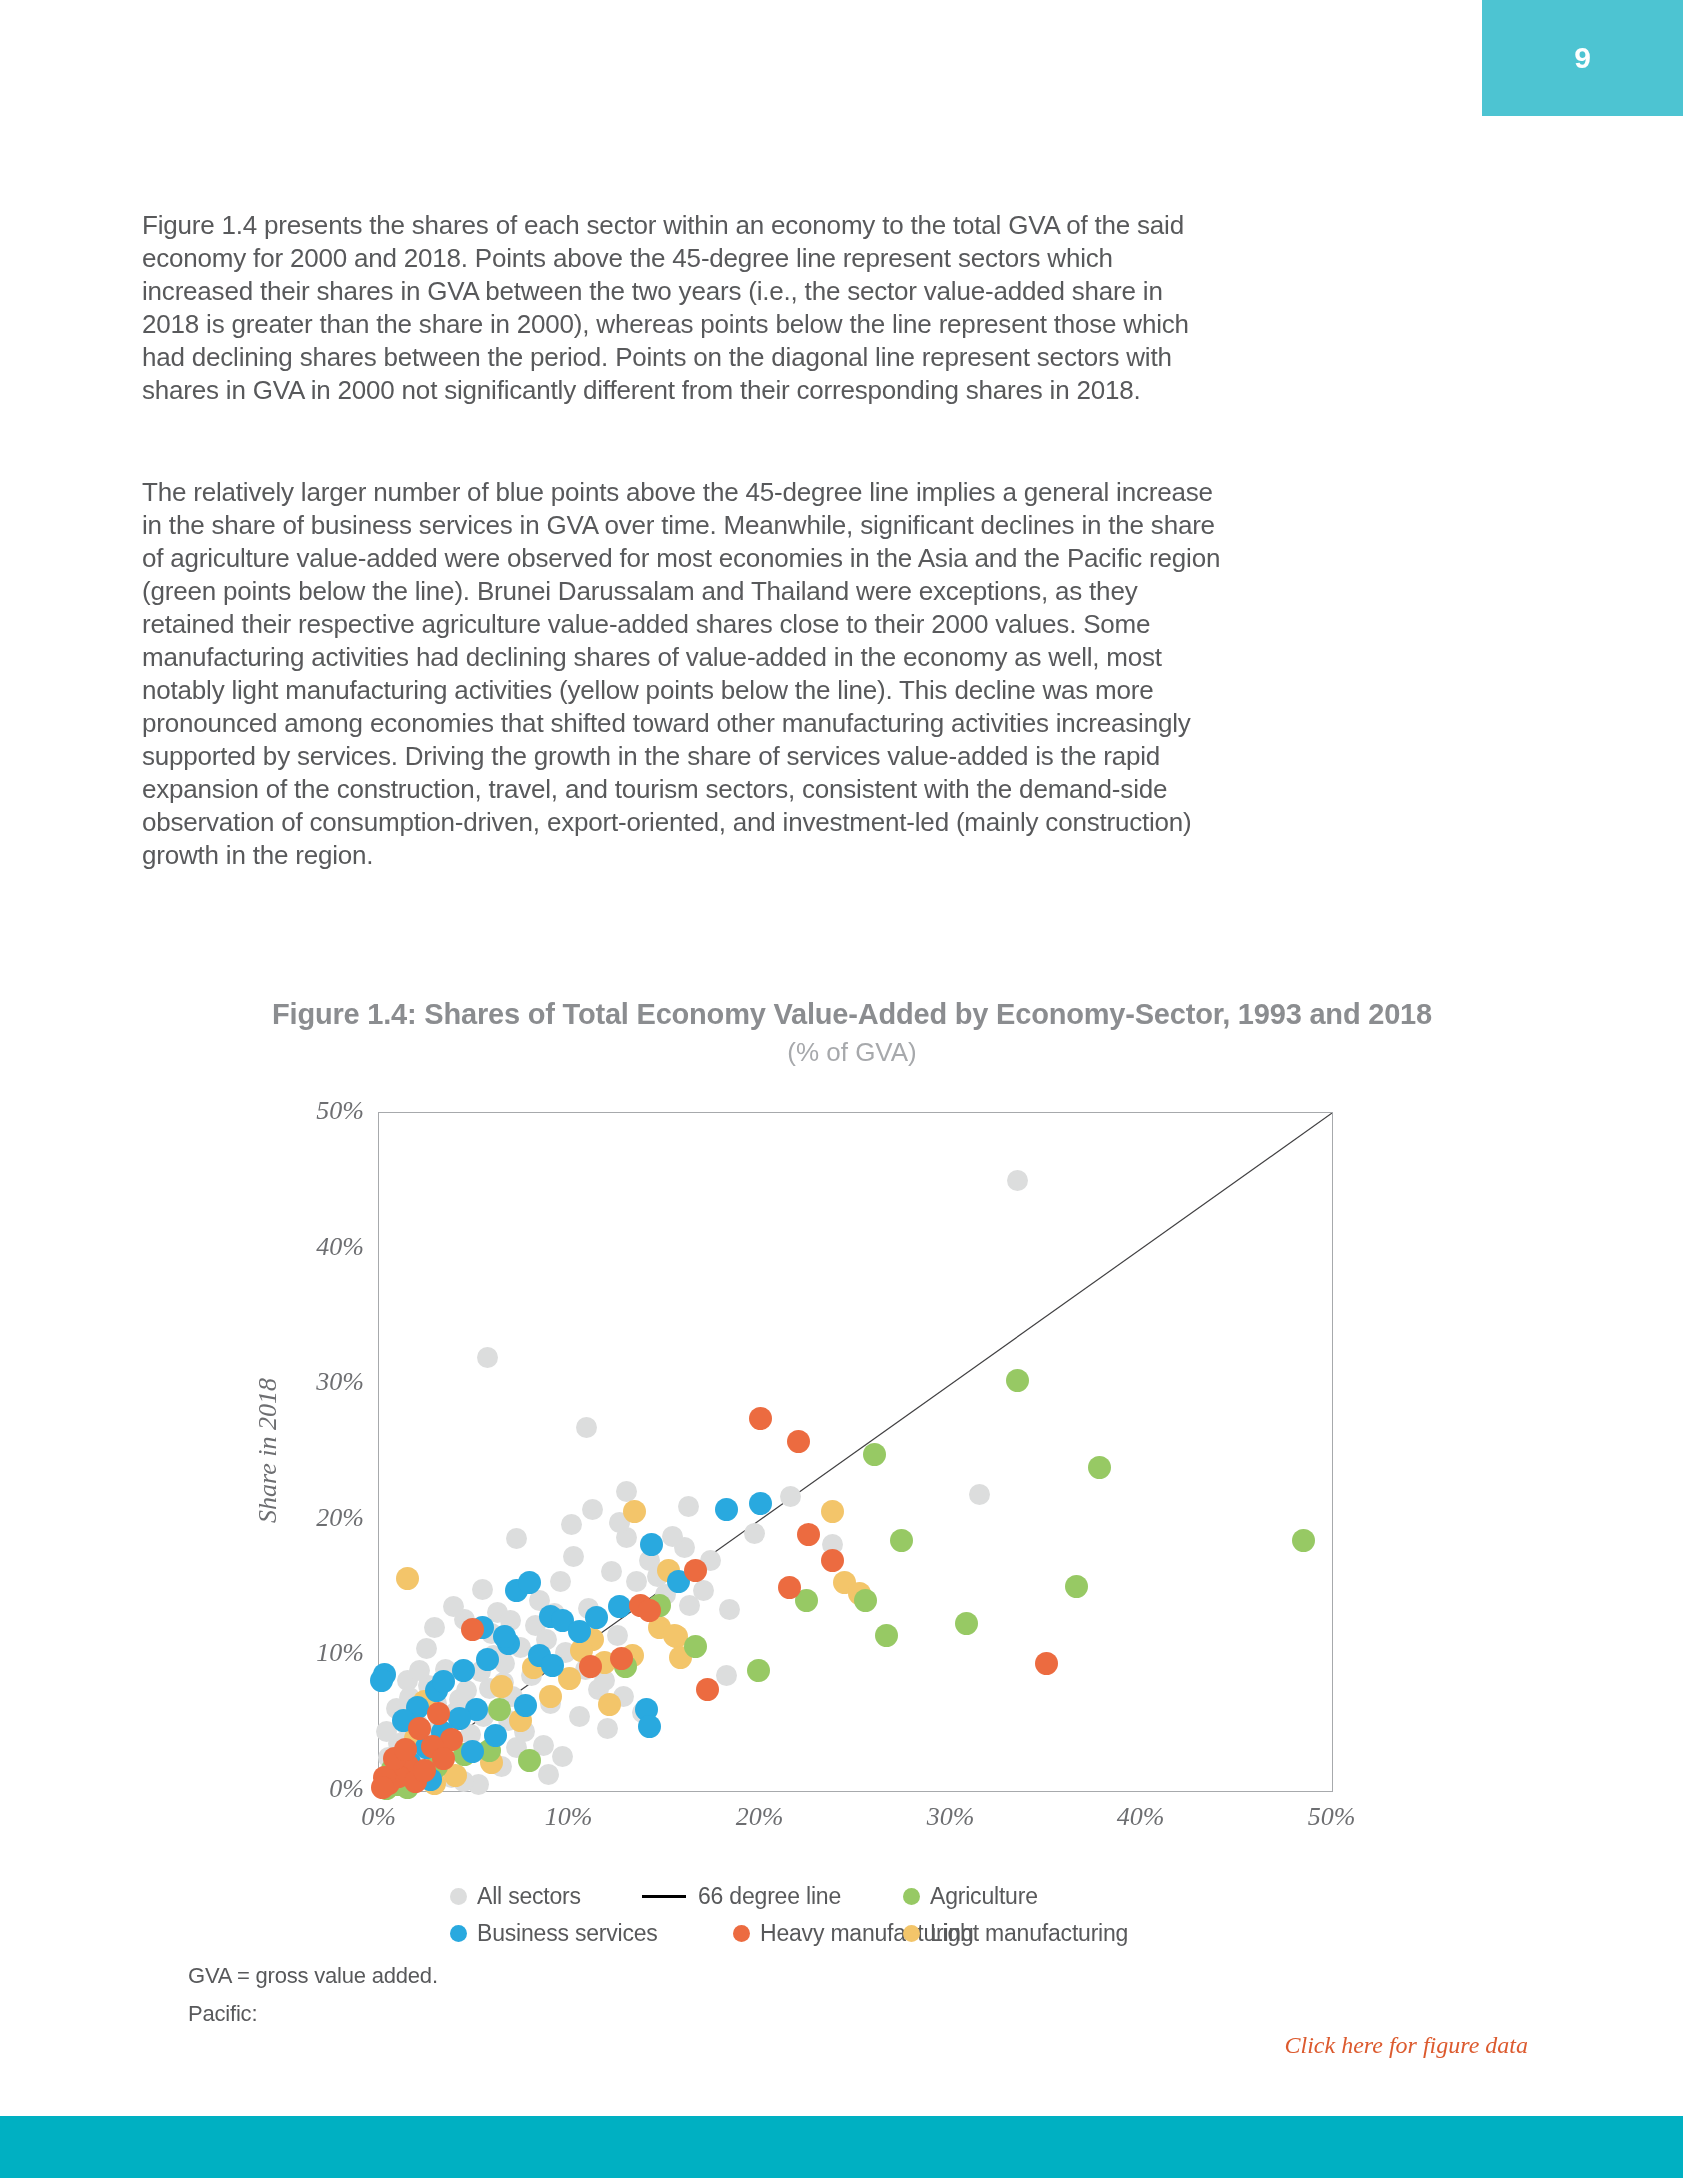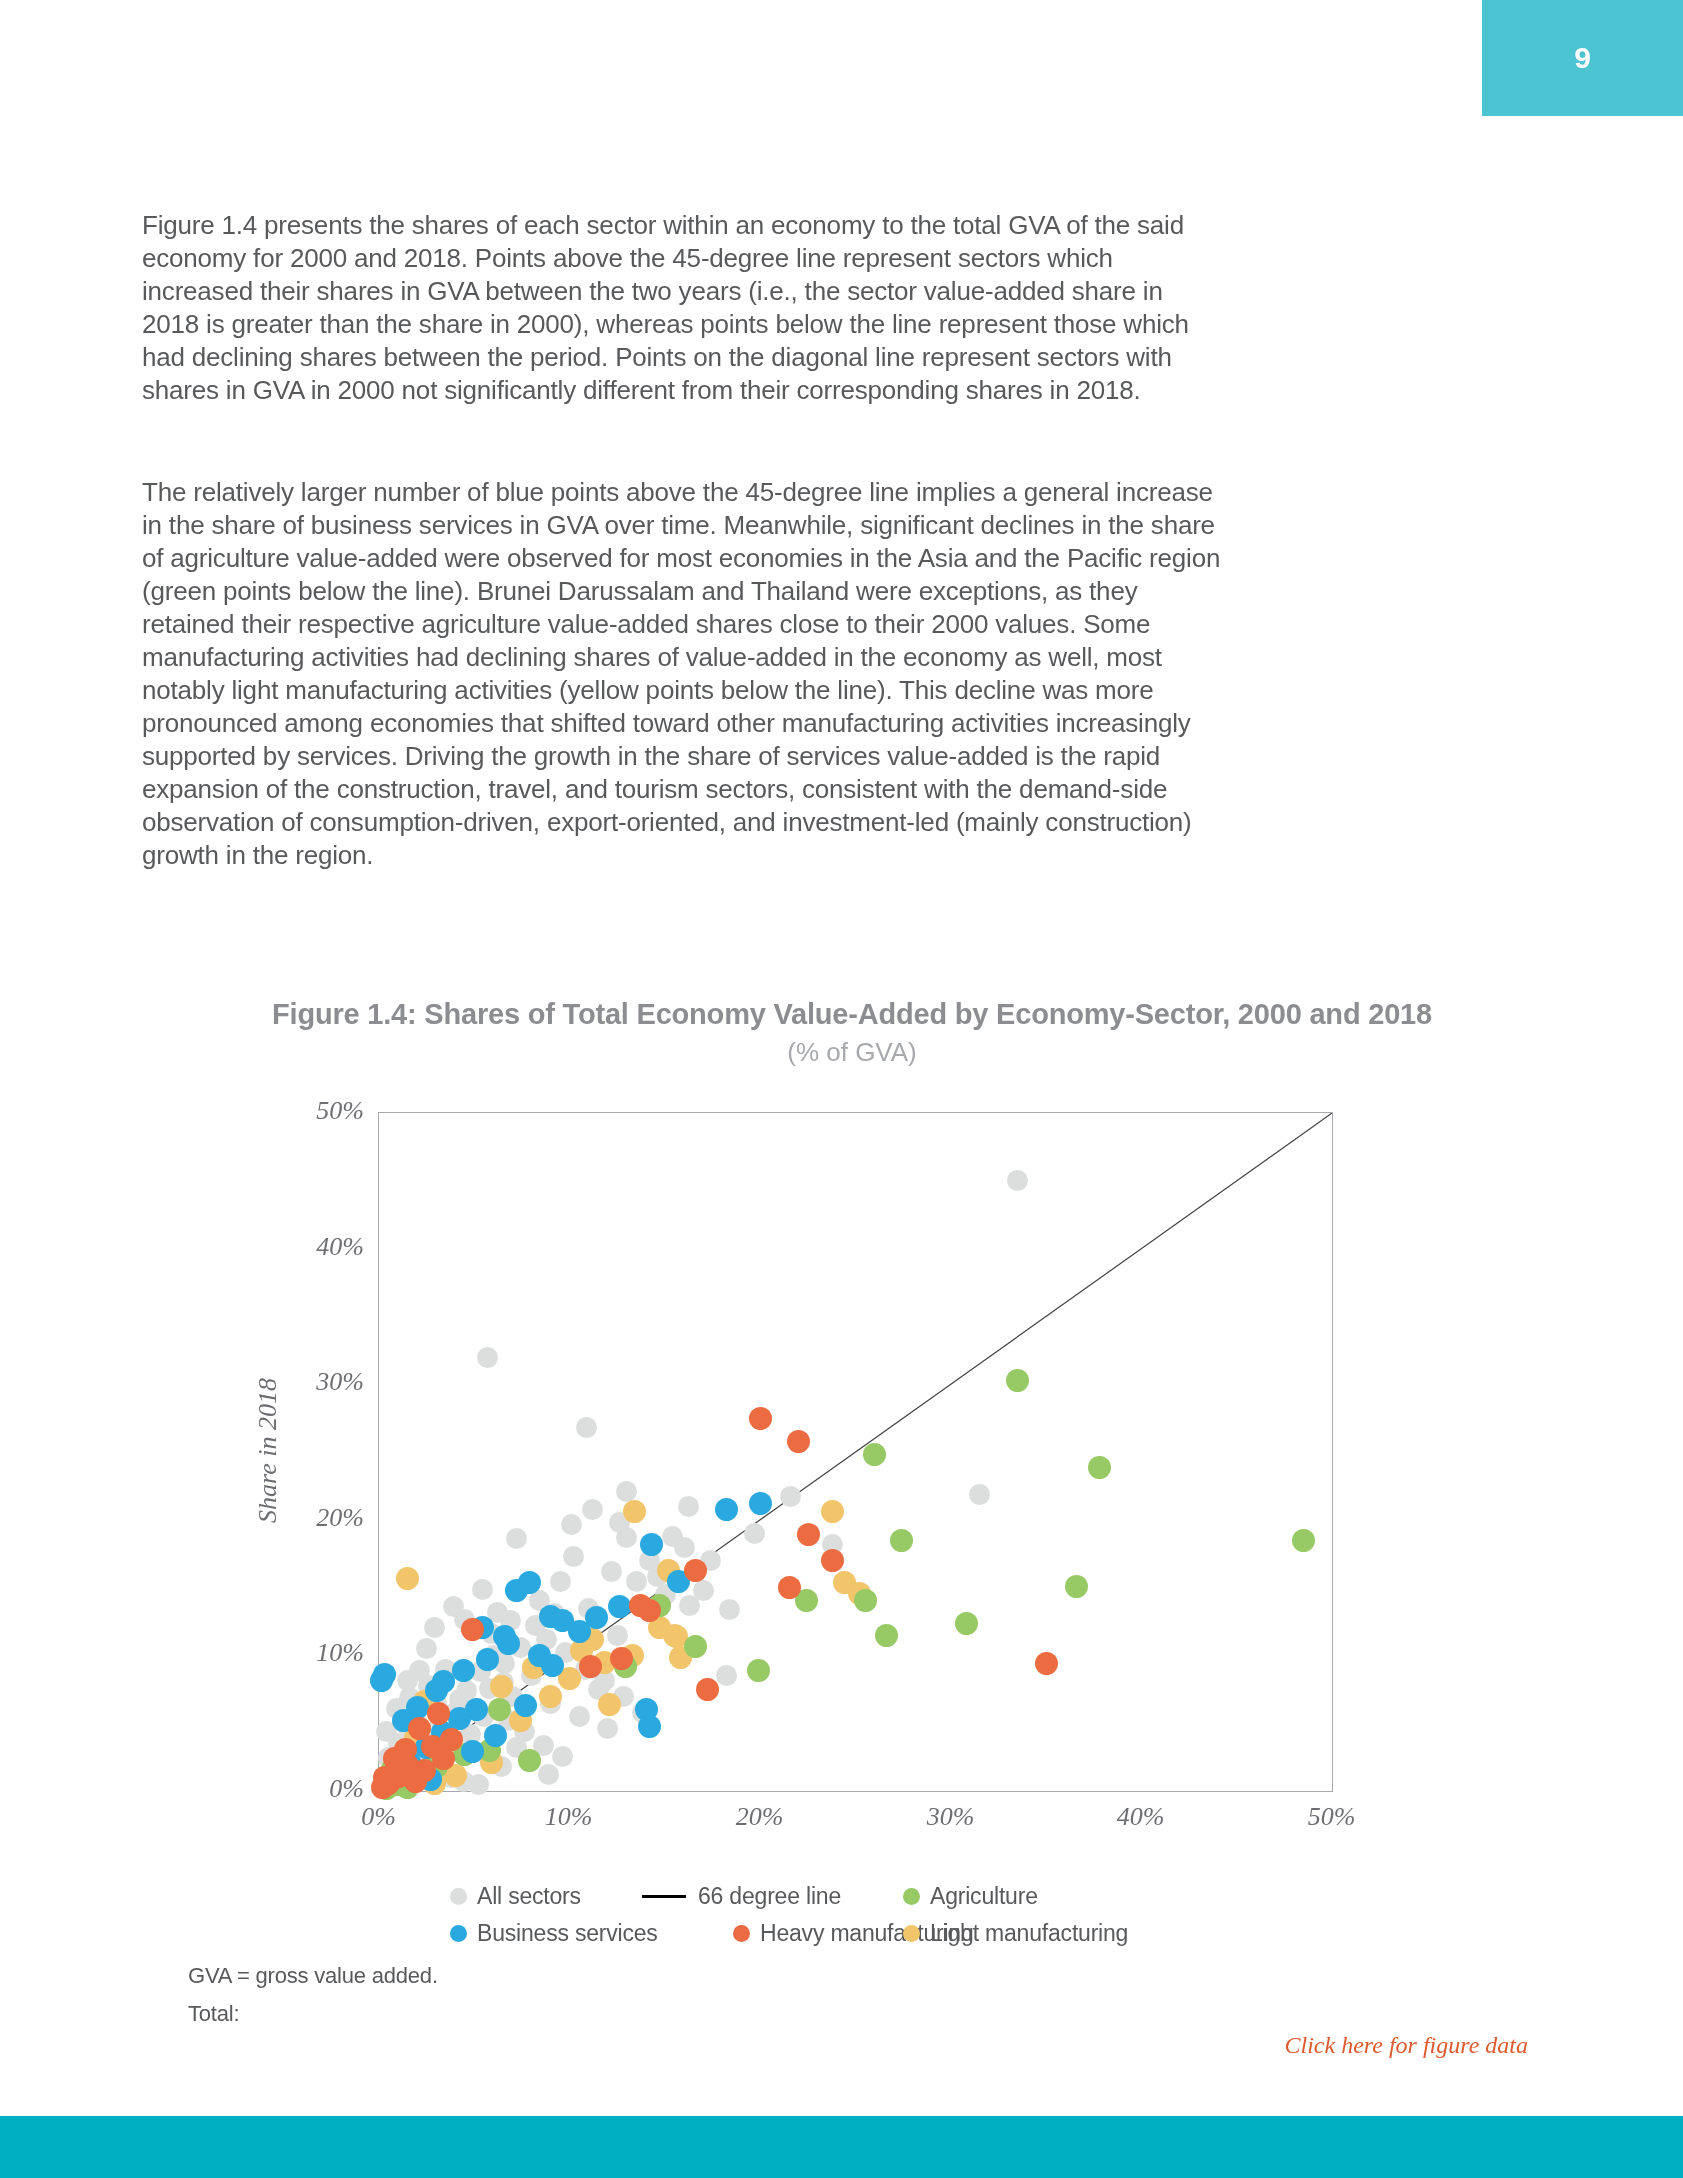--- a/index.html
+++ b/index.html
@@ -54,21 +54,21 @@
 
 <div class="page">
 
   <div class="page-num-box">
     <span class="page-num">9</span>
   </div>
 
   <p class="para para1">Figure 1.4 presents the shares of each sector within an economy to the total GVA of the said economy for 2000 and 2018. Points above the 45-degree line represent sectors which increased their shares in GVA between the two years (i.e., the sector value-added share in 2018 is greater than the share in 2000), whereas points below the line represent those which had declining shares between the period. Points on the diagonal line represent sectors with shares in GVA in 2000 not significantly different from their corresponding shares in 2018.</p>
   <p class="para para2">The relatively larger number of blue points above the 45-degree line implies a general increase in the share of business services in GVA over time. Meanwhile, significant declines in the share of agriculture value-added were observed for most economies in the Asia and the Pacific region (green points below the line). Brunei Darussalam and Thailand were exceptions, as they retained their respective agriculture value-added shares close to their 2000 values. Some manufacturing activities had declining shares of value-added in the economy as well, most notably light manufacturing activities (yellow points below the line). This decline was more pronounced among economies that shifted toward other manufacturing activities increasingly supported by services. Driving the growth in the share of services value-added is the rapid expansion of the construction, travel, and tourism sectors, consistent with the demand-side observation of consumption-driven, export-oriented, and investment-led (mainly construction) growth in the region.</p>
 
-  <div class="fig-title">Figure 1.4: Shares of Total Economy Value-Added by Economy-Sector, 2000 and 2018</div>
+  <div class="fig-title">Figure 1.4: Shares of Total Economy Value-Added by Economy-Sector, 1993 and 2018</div>
   <div class="fig-subtitle">(% of GVA)</div>
 
   <div class="axis-label-y">Share in 2018</div>
 
   <div class="plot">
     <svg class="diag" width="953" height="678" viewBox="0 0 963 685">
       <line x1="0" y1="685" x2="963" y2="0" stroke="#414042" stroke-width="1.2"></line>
     </svg>
   <div class="pt" style="width: 21px; height: 21px; background: rgb(220, 221, 221); left: 628px; top: 57px;"></div>
       <div class="pt" style="width: 21px; height: 21px; background: rgb(220, 221, 221); left: 98px; top: 234px;"></div>
@@ -323,20 +323,20 @@
         <span class="leg-dot" style="background: rgb(236, 107, 64);"></span>
         <span class="leg-text">Heavy manufacturing</span>
       </div>
       <div class="leg-item" style="left: 903px; top: 37px;">
         <span class="leg-dot" style="background: rgb(243, 197, 106);"></span>
         <span class="leg-text">Light manufacturing</span>
       </div>
     </div>
 
   <div class="note note-gva">GVA = gross value added.</div>
-  <div class="note note-source-label">Total:</div>
+  <div class="note note-source-label">Pacific:</div>
 
   <a class="fig-link">Click here for figure data</a>
 
   <div class="footer-bar"></div>
 
 </div>
 
 
 </body></html>

